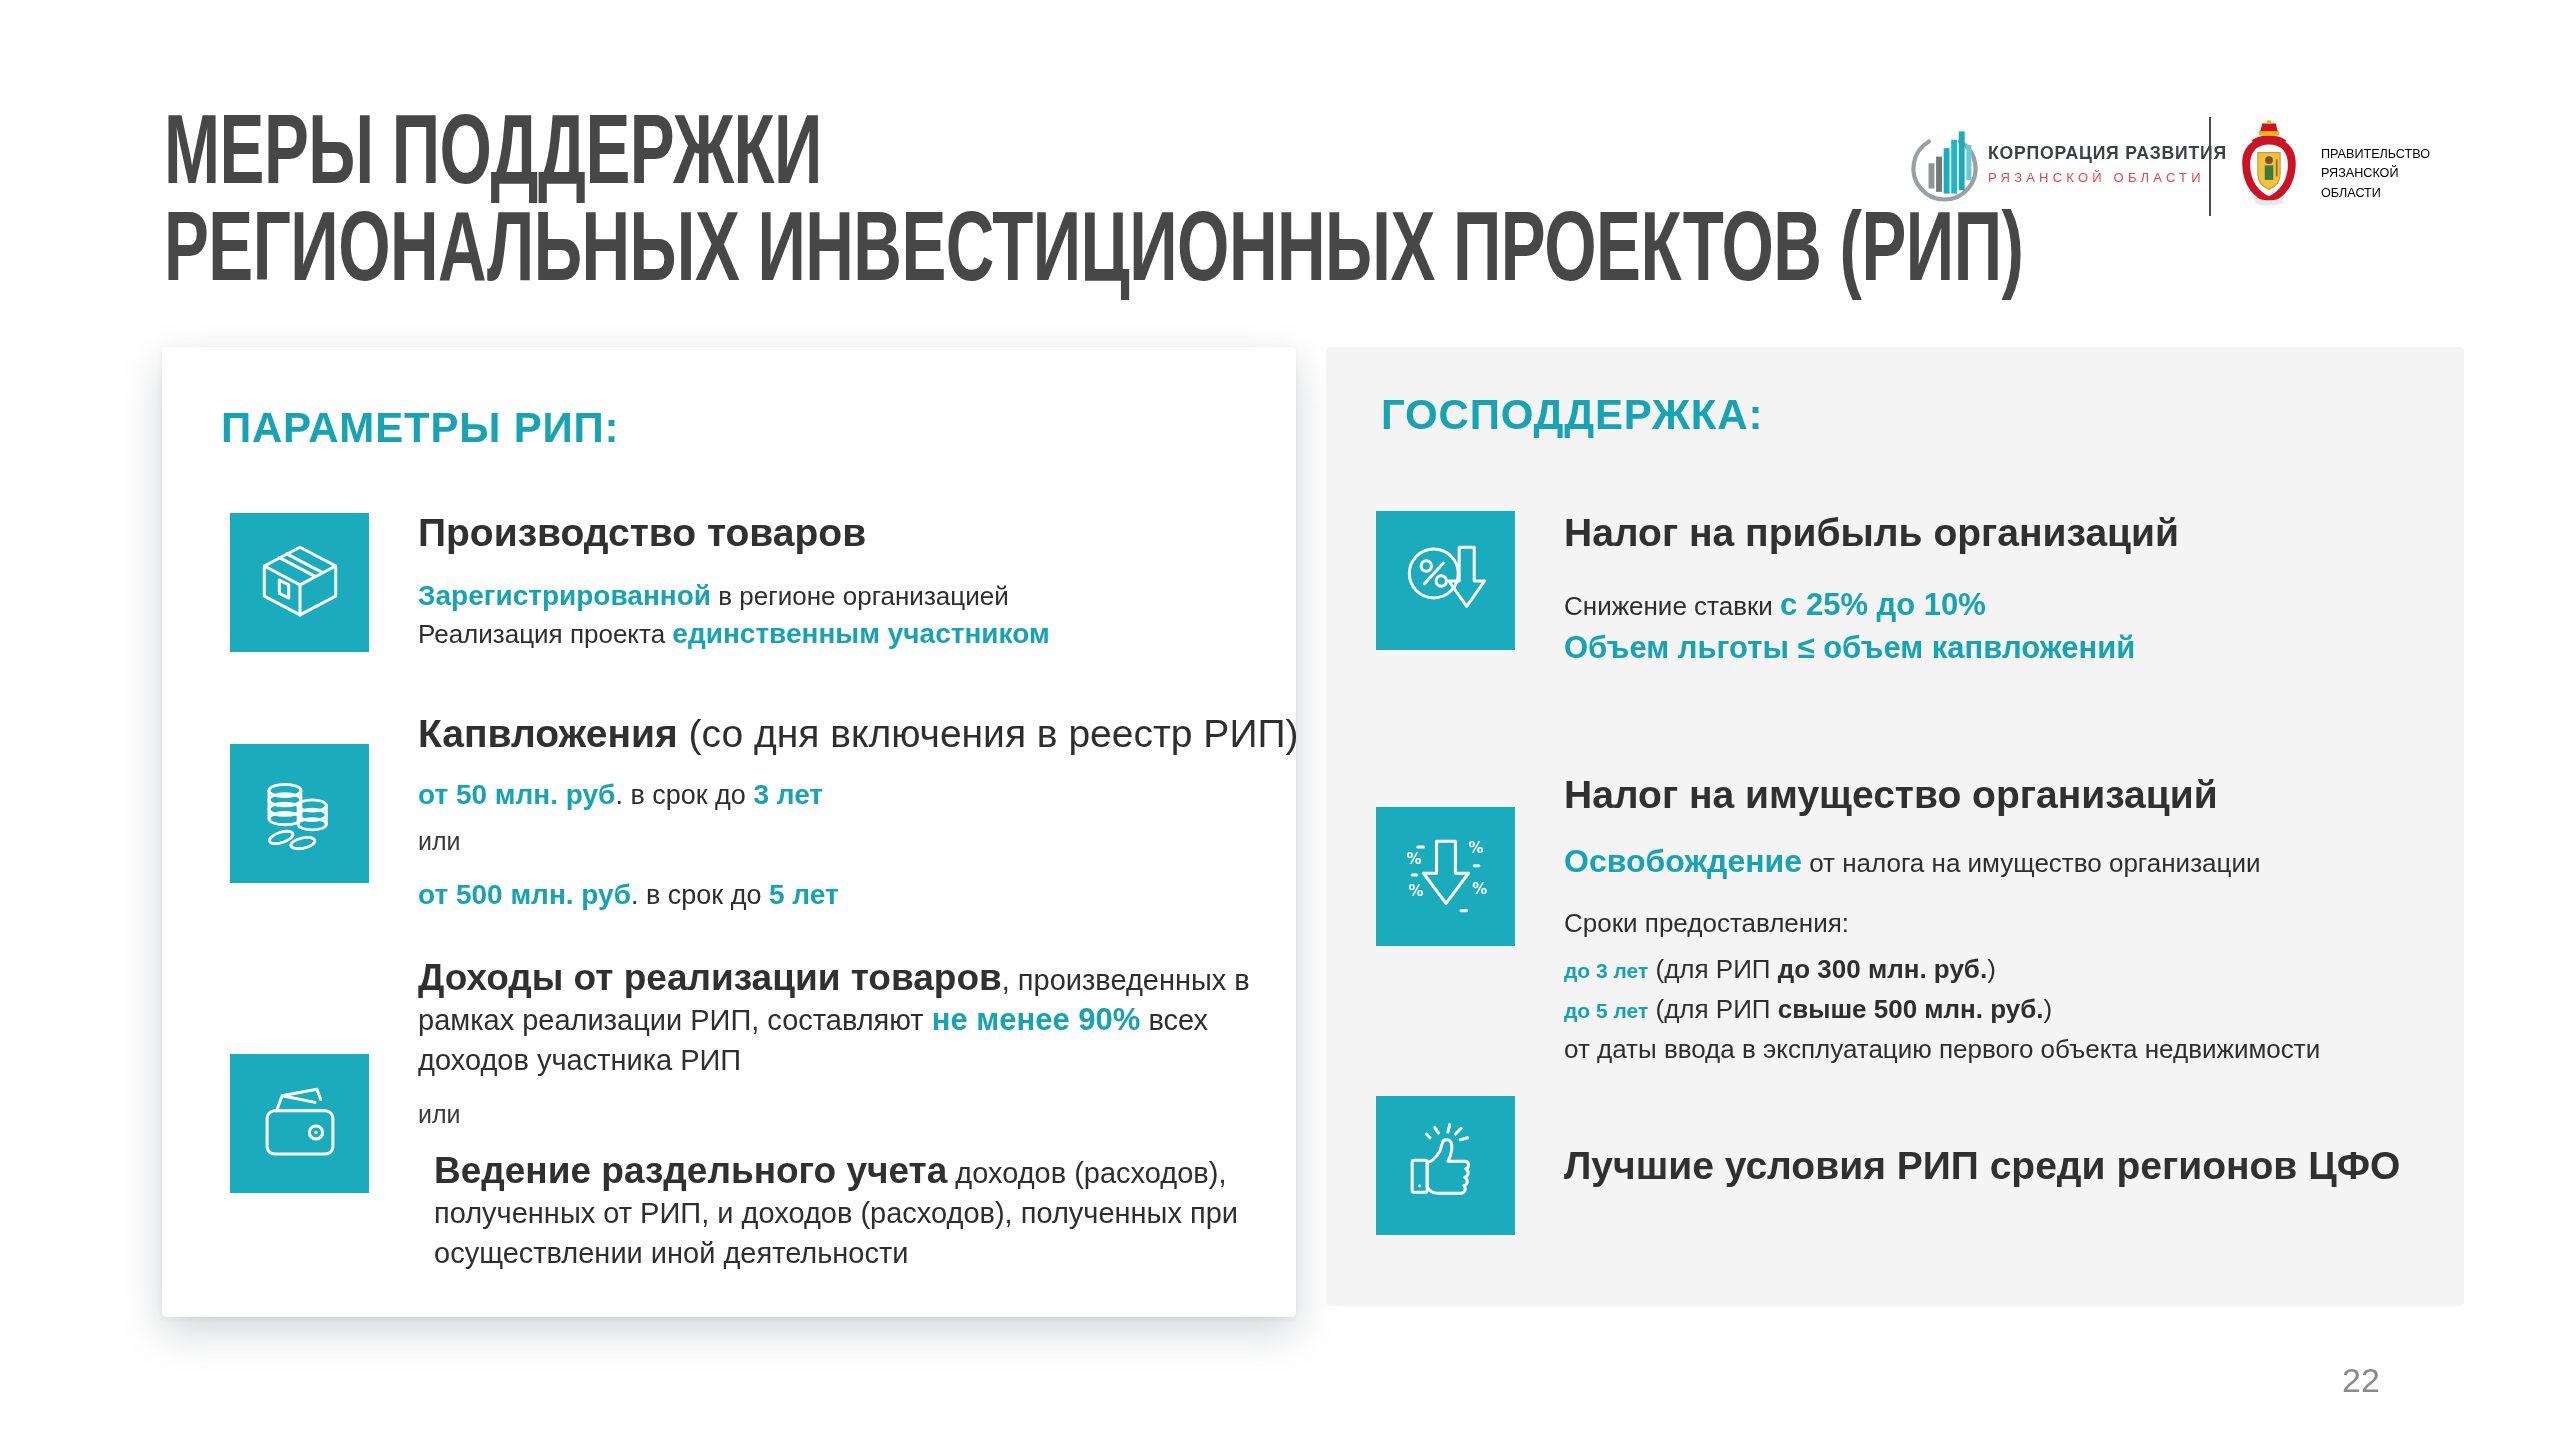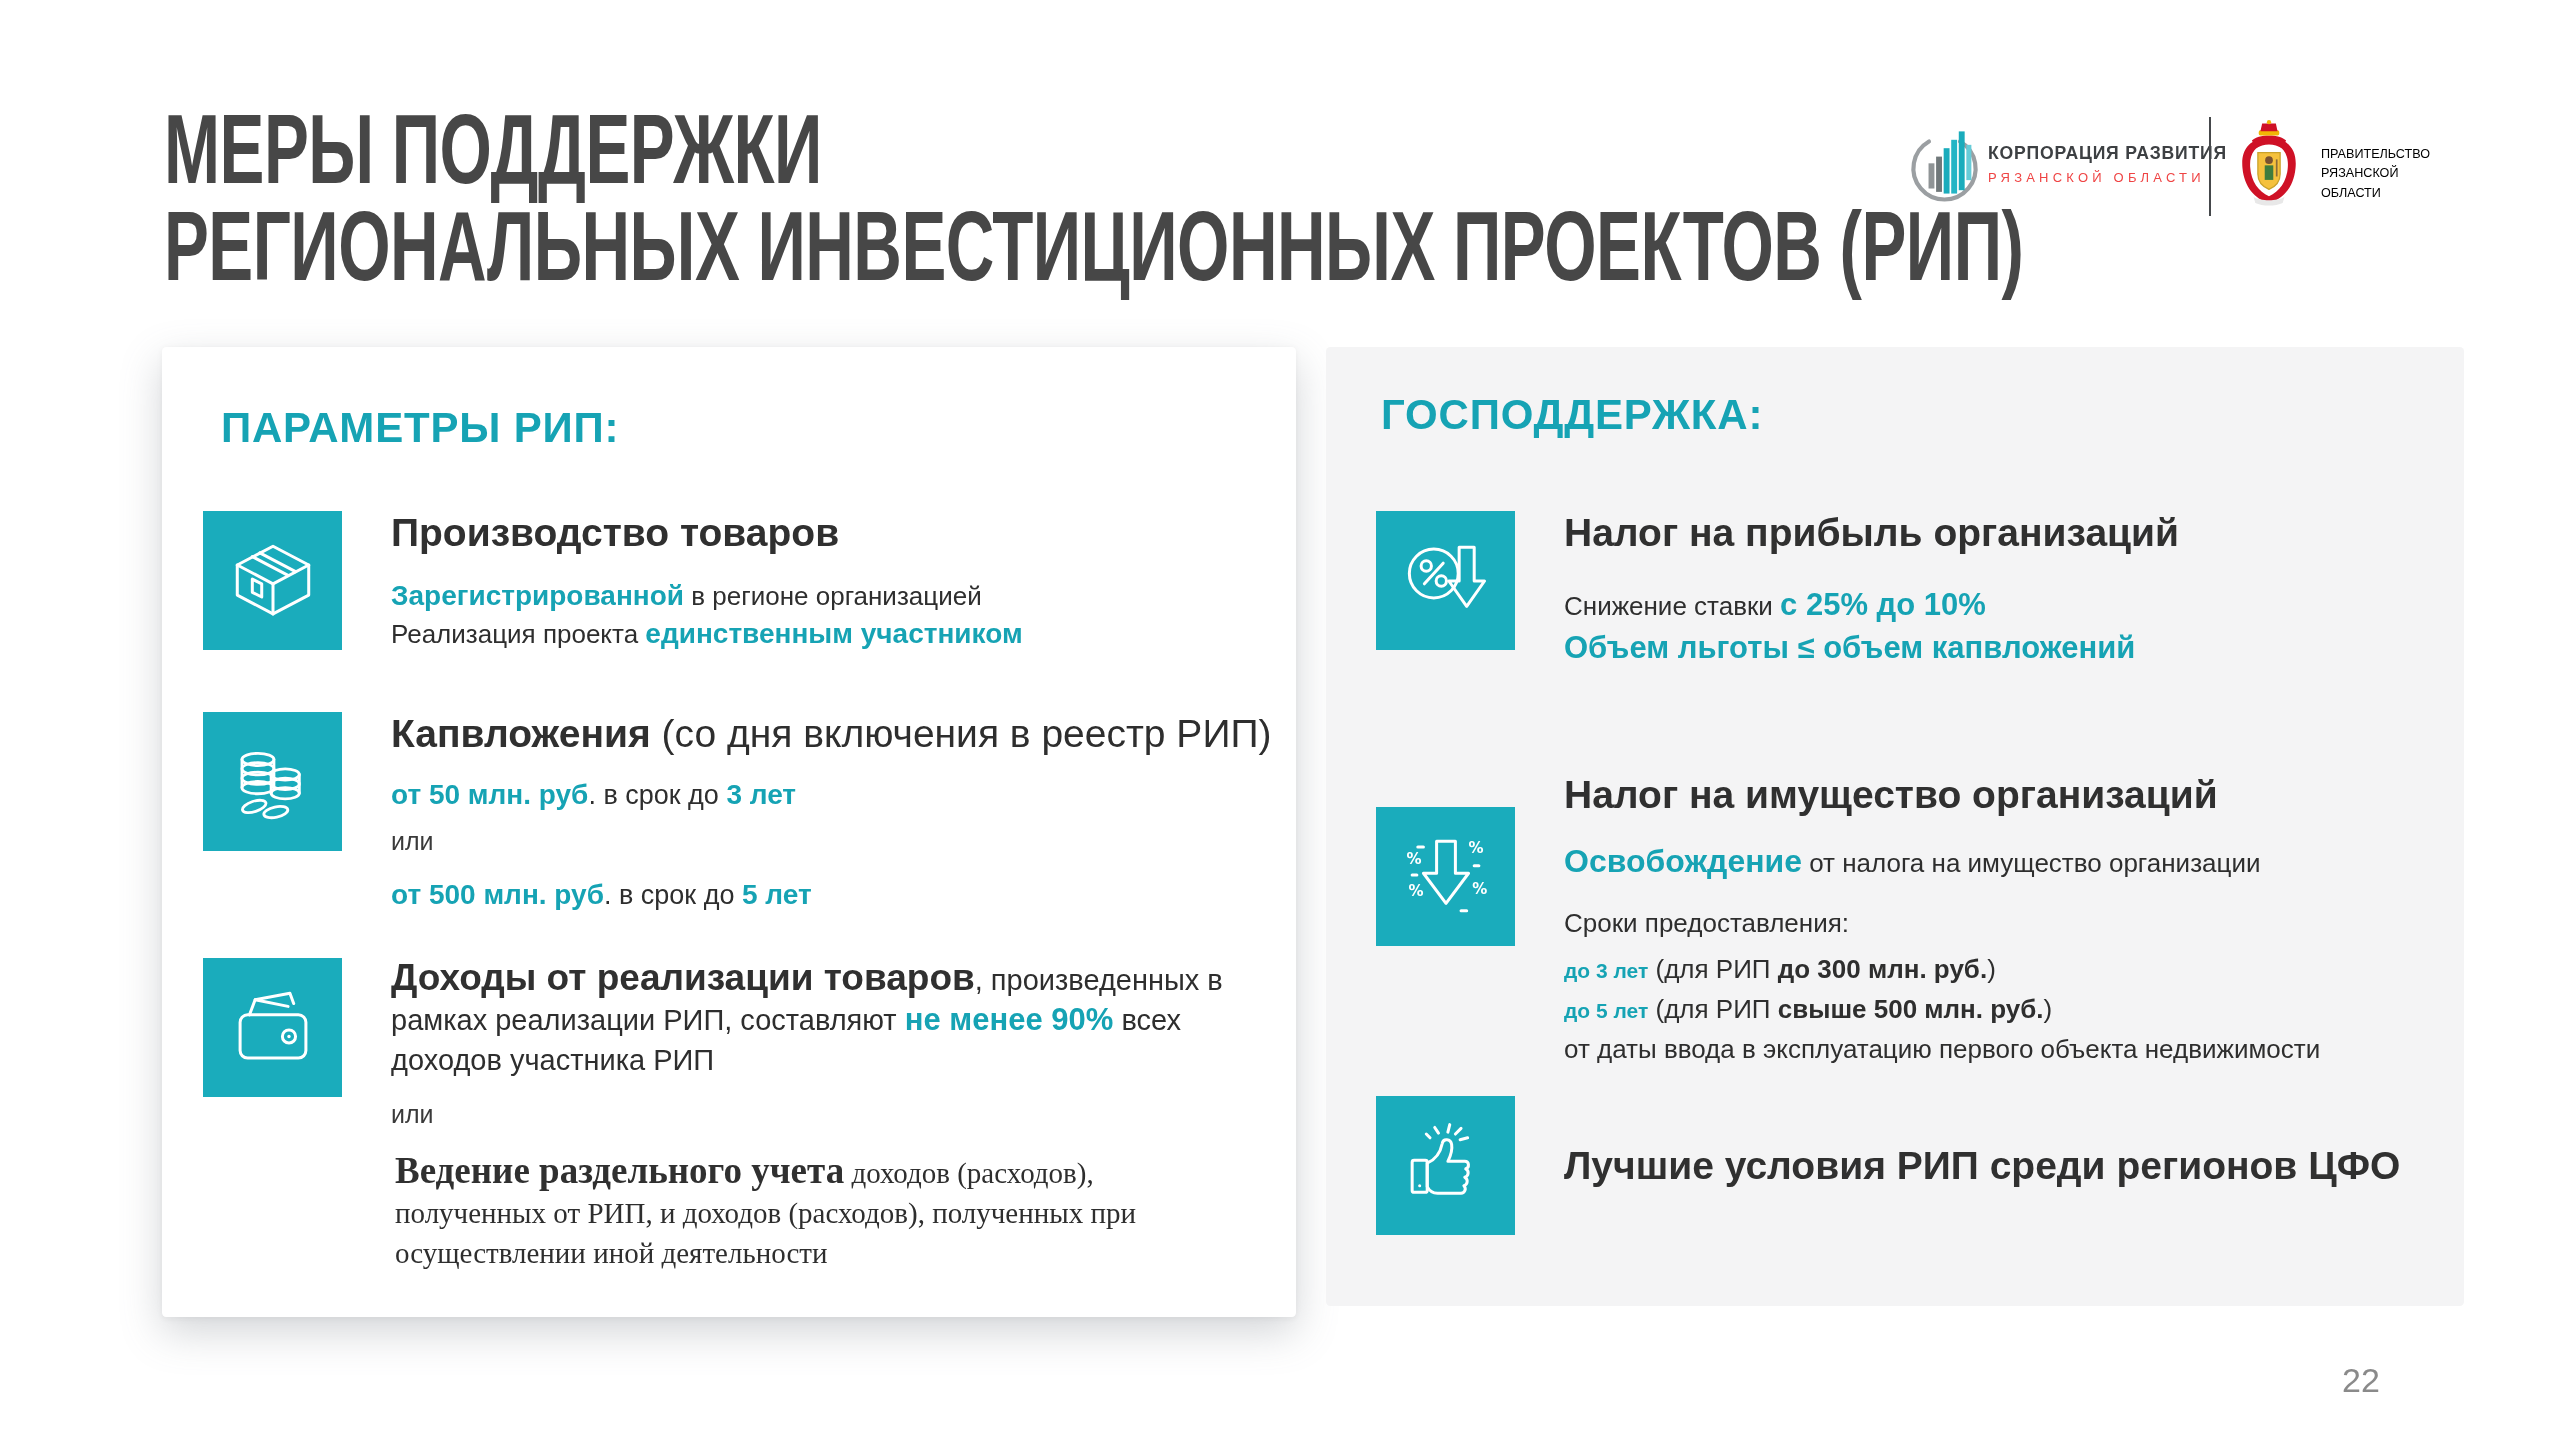--- a/index.html
+++ b/index.html
@@ -31,21 +31,21 @@
   .card{position:absolute;top:347px;border-radius:4.2px;padding-left:36px;}
   .card-left{left:162px;width:1098px;height:970px;background:#ffffff;
     box-shadow:0 15px 42px rgba(110,115,125,.30), 0 1.7px 6.7px rgba(0,0,0,.05);}
   .card-right{left:1326px;width:1102px;height:959px;background:#f4f4f5;}
   .card-heading{position:absolute;margin:0;font-size:42px;font-weight:bold;
     color:#16a3b4;letter-spacing:0.8px;white-space:nowrap;}
   .card-left .card-heading{left:59px;top:57px;}
   .card-right .card-heading{left:55px;top:44px;}
 
   .item{position:absolute;display:flex;align-items:flex-start;}
-  .card-left  .item{left:41px;}
+  .card-left  .item{left:68px;align-items:center;}
   .card-right .item{left:50px;}
   #param-item-1{top:164px;}
   #param-item-2{top:365px;}
   #param-item-3{top:611px;}
   #gos-item-1{top:164px;}
   #gos-item-2{top:460px;}
   #gos-item-3{top:749px;align-items:center;}
 
   .icon-box{width:139px;height:139px;background:#1aacbc;flex:none;
     display:flex;align-items:center;justify-content:center;}
@@ -182,21 +182,21 @@
           <path d="M25 36 L31 20 L68 13 L72 24"></path>
           <path d="M31 20 L66 27"></path>
           <circle cx="67" cy="59" r="7"></circle>
           <circle cx="67" cy="59" r="1.8" fill="#ffffff" stroke="none"></circle>
         </g>
       </svg>
     </div>
     <div class="item-text">
       <p class="para" style="margin:0;"><span class="lead">Доходы от реализации товаров</span><span>, произведенных в рамках реализации РИП, составляют </span><span class="teal em37">не менее 90%</span><span> всех доходов участника РИП</span></p>
       <div class="or-label">или</div>
-      <p class="para" style="margin:4px;font-family:Liberation Serif, serif;"><span class="lead">Ведение раздельного учета</span><span> доходов (расходов), полученных от РИП, и доходов (расходов), полученных при осуществлении иной деятельности</span></p>
+      <p class="para" style="margin:16px;"><span class="lead">Ведение раздельного учета</span><span> доходов (расходов), полученных от РИП, и доходов (расходов), полученных при осуществлении иной деятельности</span></p>
     </div>
   </div>
 </section>
 
 <section class="card card-right">
   <h2 class="card-heading">ГОСПОДДЕРЖКА:</h2>
 
   <div class="item" id="gos-item-1">
     <div class="icon-box">
       <svg width="94" height="94" viewBox="0 0 100 100">

